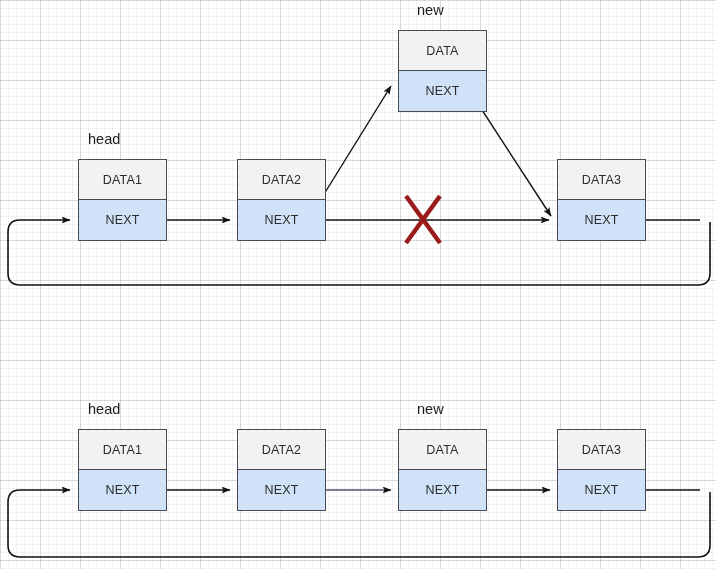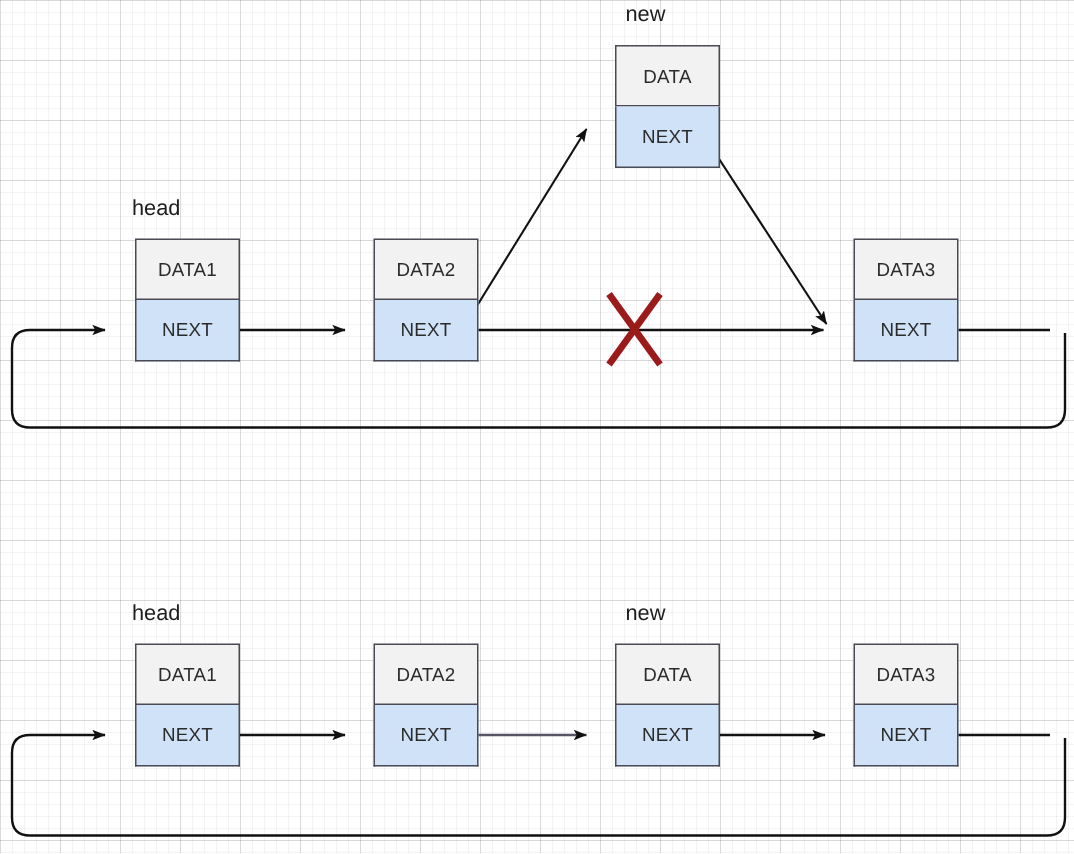--- a/index.html
+++ b/index.html
@@ -31,22 +31,22 @@
     pointer-events: none;
   }
   .node {
     position: absolute;
     width: 70px;
     height: 82px;
     box-sizing: border-box;
   }
   .node-cell {
     position: absolute;
-    left: 12px;
-    width: 70px;
+    left: 0;
+    width: 89px;
     height: 41px;
     box-sizing: border-box;
     display: flex;
     align-items: center;
     justify-content: center;
     font-size: 12.5px;
     color: #2b2b2b;
     letter-spacing: 0.2px;
     border: 1px solid #4a4a55;
   }

